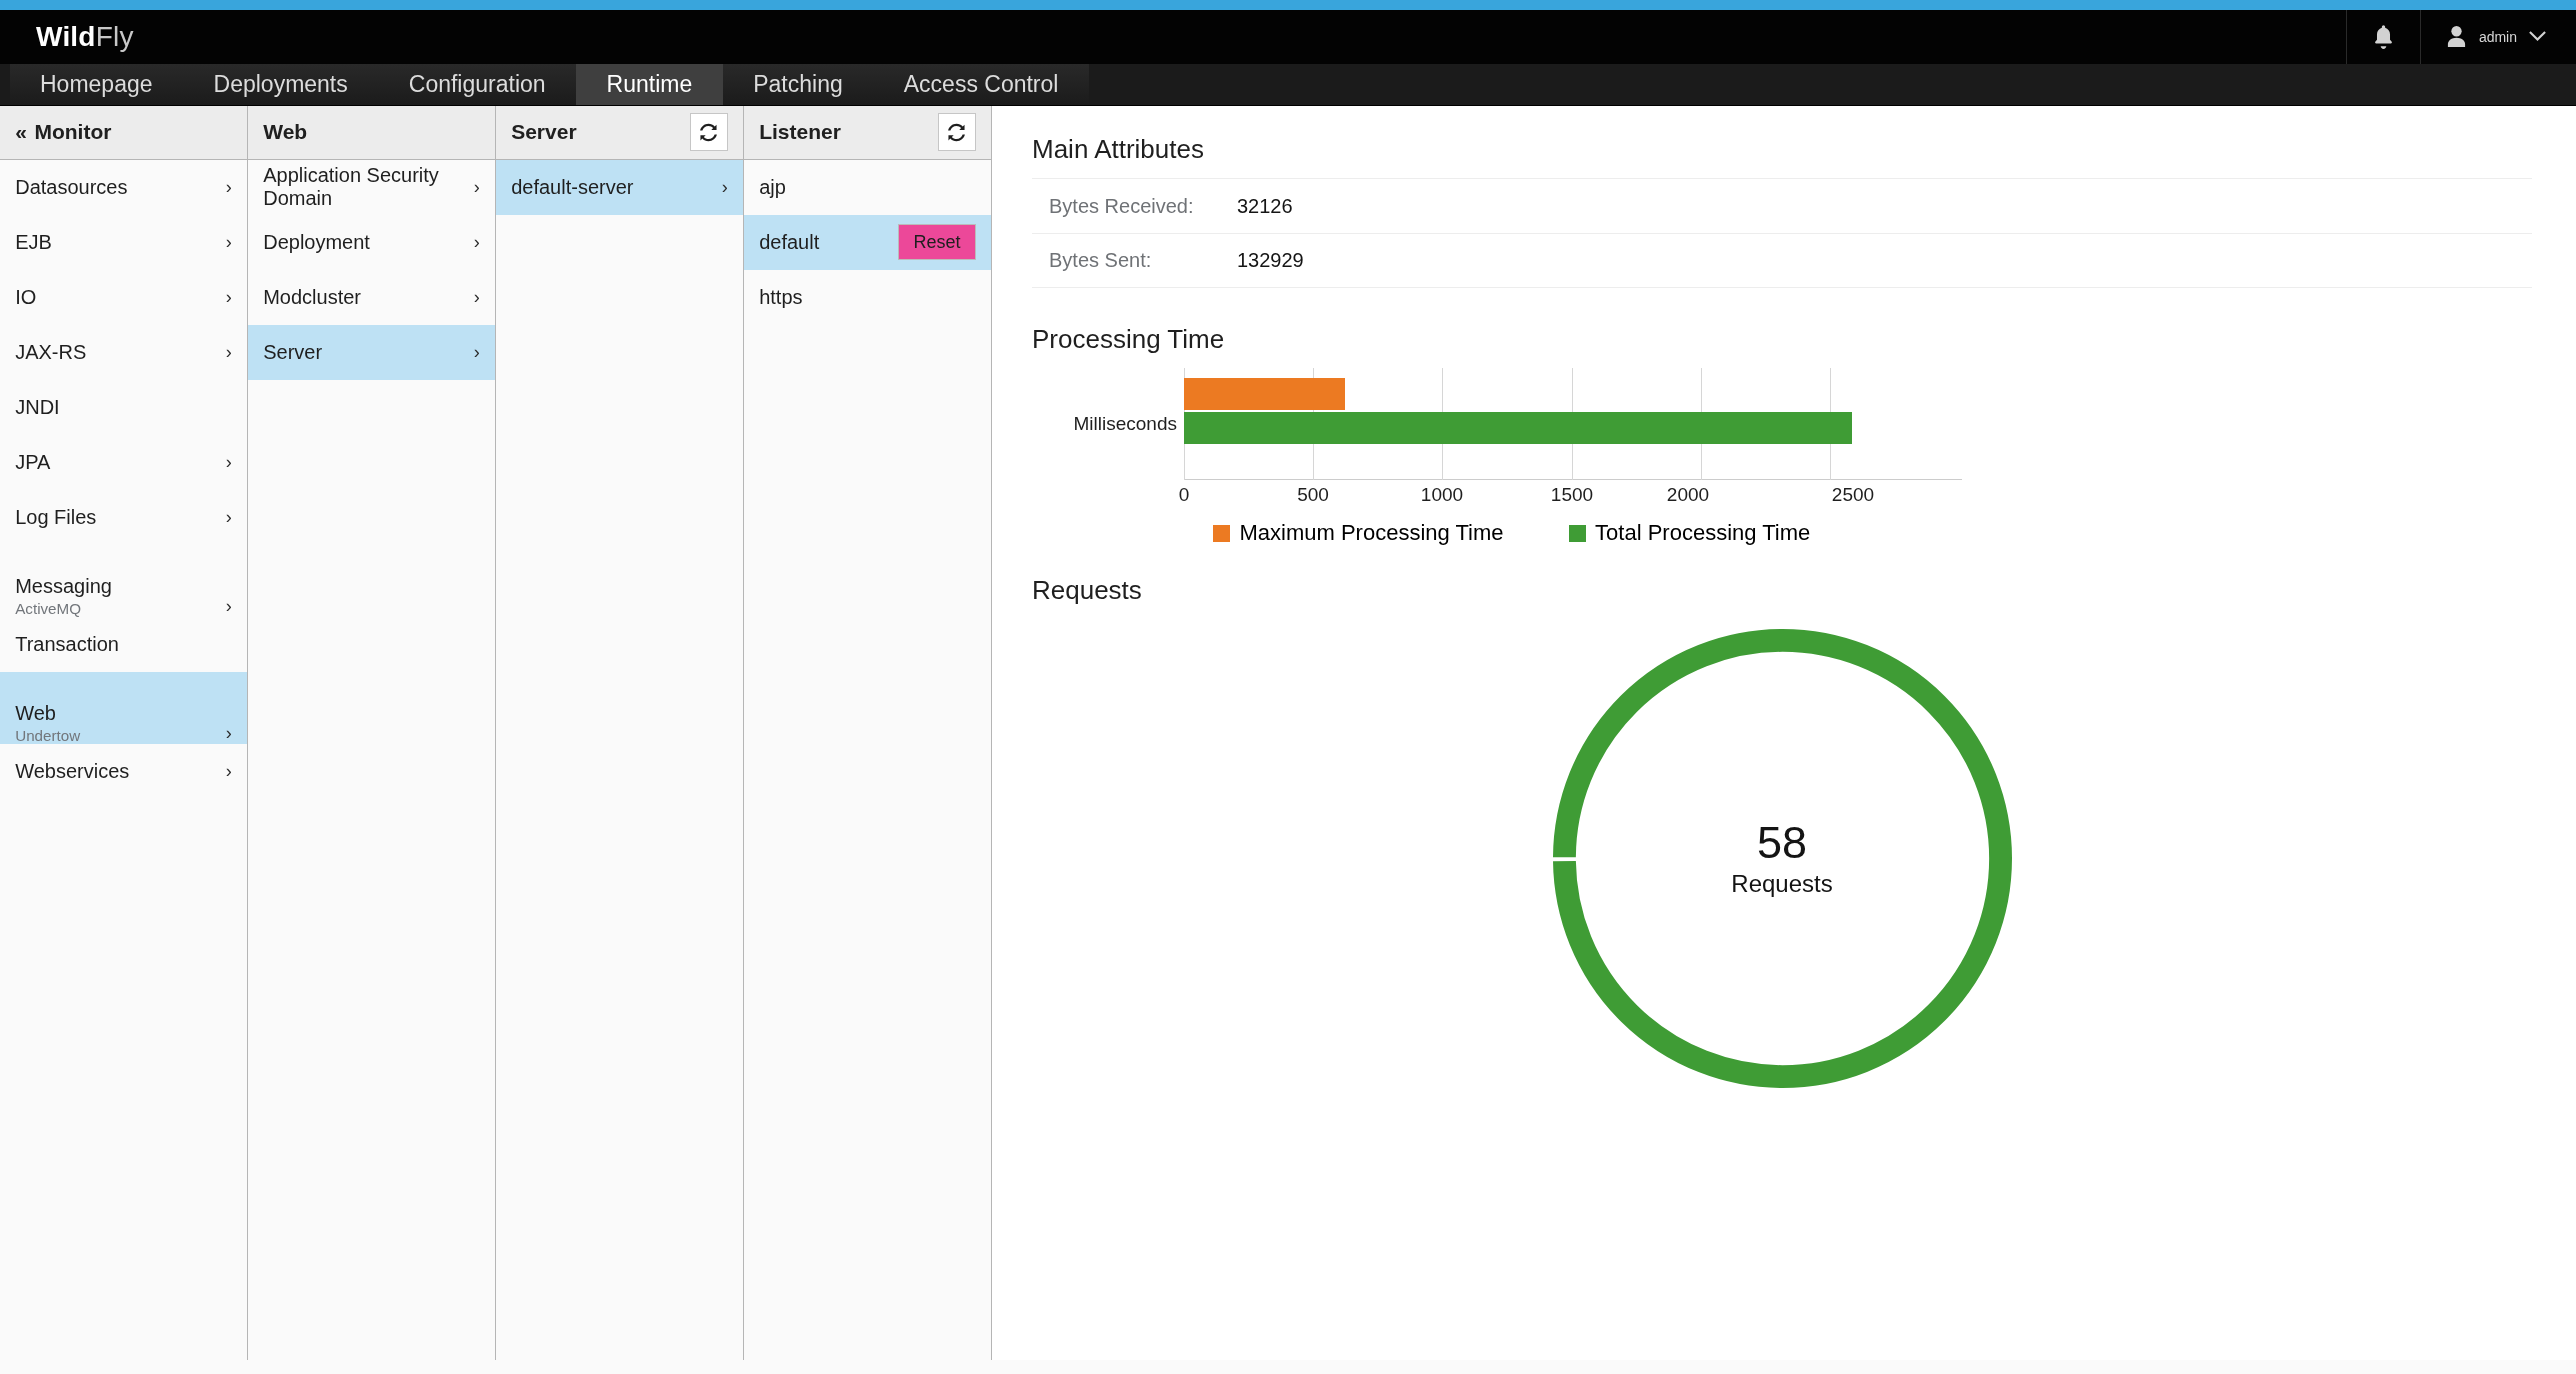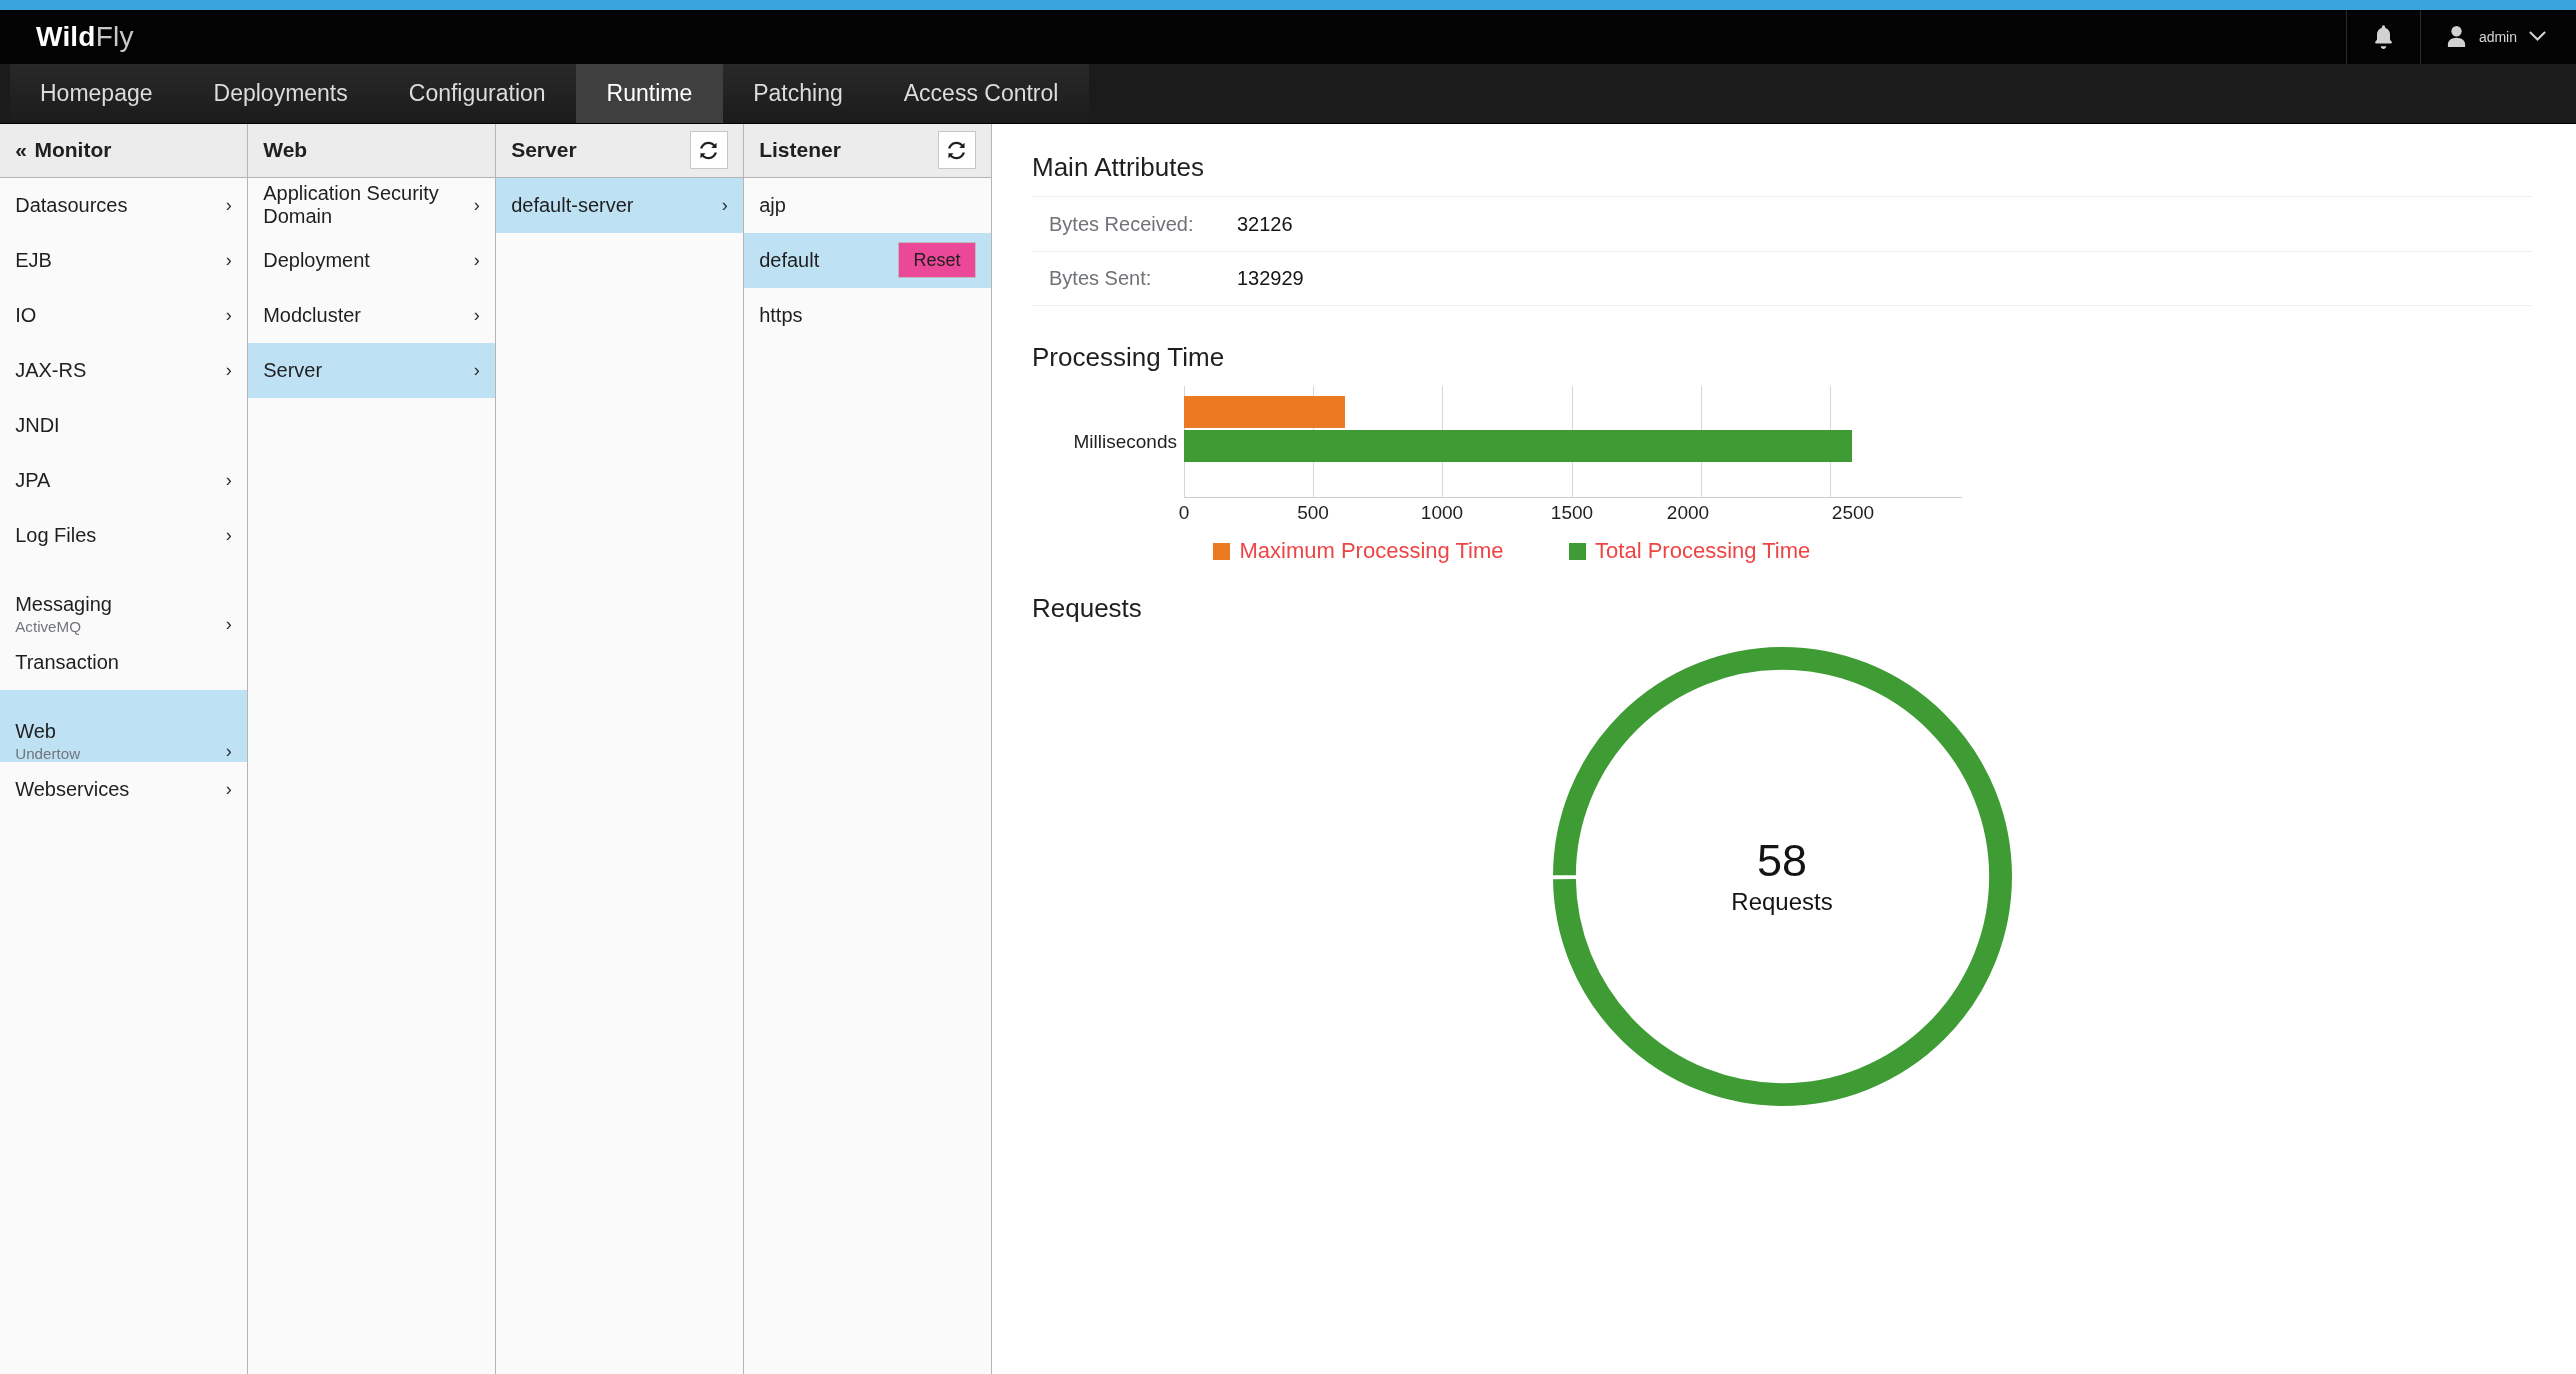--- a/index.html
+++ b/index.html
@@ -26,21 +26,21 @@
   .hdr-cell {
     display: flex; align-items: center; justify-content: center;
     border-left: 1px solid #2a2a2a; color: #d2d2d2; font-size: 22px;
     padding: 0 25px; cursor: pointer;
   }
   .hdr-cell svg { display: block; }
   #user-cell { gap: 11.4px; padding-right: 28.6px; }
   #user-cell .uname { color: #d6d6d6; font-size: 14px; }
 
   
-  #nav { height: 60px; background: #1b1b1b; display: flex; align-items: stretch;
+  #nav { height: 42px; background: #1b1b1b; display: flex; align-items: stretch;
          border-bottom: 1px solid #000; }
   .nav-item {
     display: flex; align-items: center; padding: 0 30.5px; color: #dcdcdc;
     font-size: 23px; cursor: pointer; background: linear-gradient(#292929,#1b1b1b);
   }
   .nav-item:first-child { margin-left: 9.5px; }
   .nav-item.active { background: #3f3f3f; color: #ffffff; }
 
   
   #body { display: flex; height: 1254px; }
@@ -95,21 +95,21 @@
   }
   .gridline { position: absolute; top: 0; bottom: 0; width: 1px; background: #d6d6d6; }
   .baseline { position: absolute; left: 0; right: -55px; bottom: 0; height: 1px; background: #cccccc; }
   .bar { position: absolute; height: 32px; }
   .bar.max { top: 9.5px; background: #ec7a22; }
   .bar.total { top: 44px; background: #3f9c35; }
   .tick-labels { position: relative; width: 723px; margin-left: 152px; height: 28.6px; }
   .tick-labels span { position: absolute; top: 3.8px; transform: translateX(-50%);
                       font-size: 19px; color: #1f1f1f; }
   .legend { display: flex; gap: 25px; margin-left: 141px; margin-top: 11.4px; align-items: center; }
-  .legend-item { display: flex; align-items: center; gap: 9.5px; font-size: 22px; color: #ef4444; padding-left: 40px; }
+  .legend-item { display: flex; align-items: center; gap: 9.5px; font-size: 22px; color: #000000; padding-left: 40px; }
   .swatch { width: 17px; height: 17px; display: inline-block; }
 
   
   #donut-wrap { display: flex; justify-content: center; margin-top: 23px; position: relative; }
   .donut-center {
     position: absolute; top: 50%; left: 50%; transform: translate(-50%,-50%);
     text-align: center;
   }
   .donut-value { font-size: 45px; color: #141414; line-height: 1; }
   .donut-label { font-size: 24px; color: #141414; margin-top: 5.7px; }

